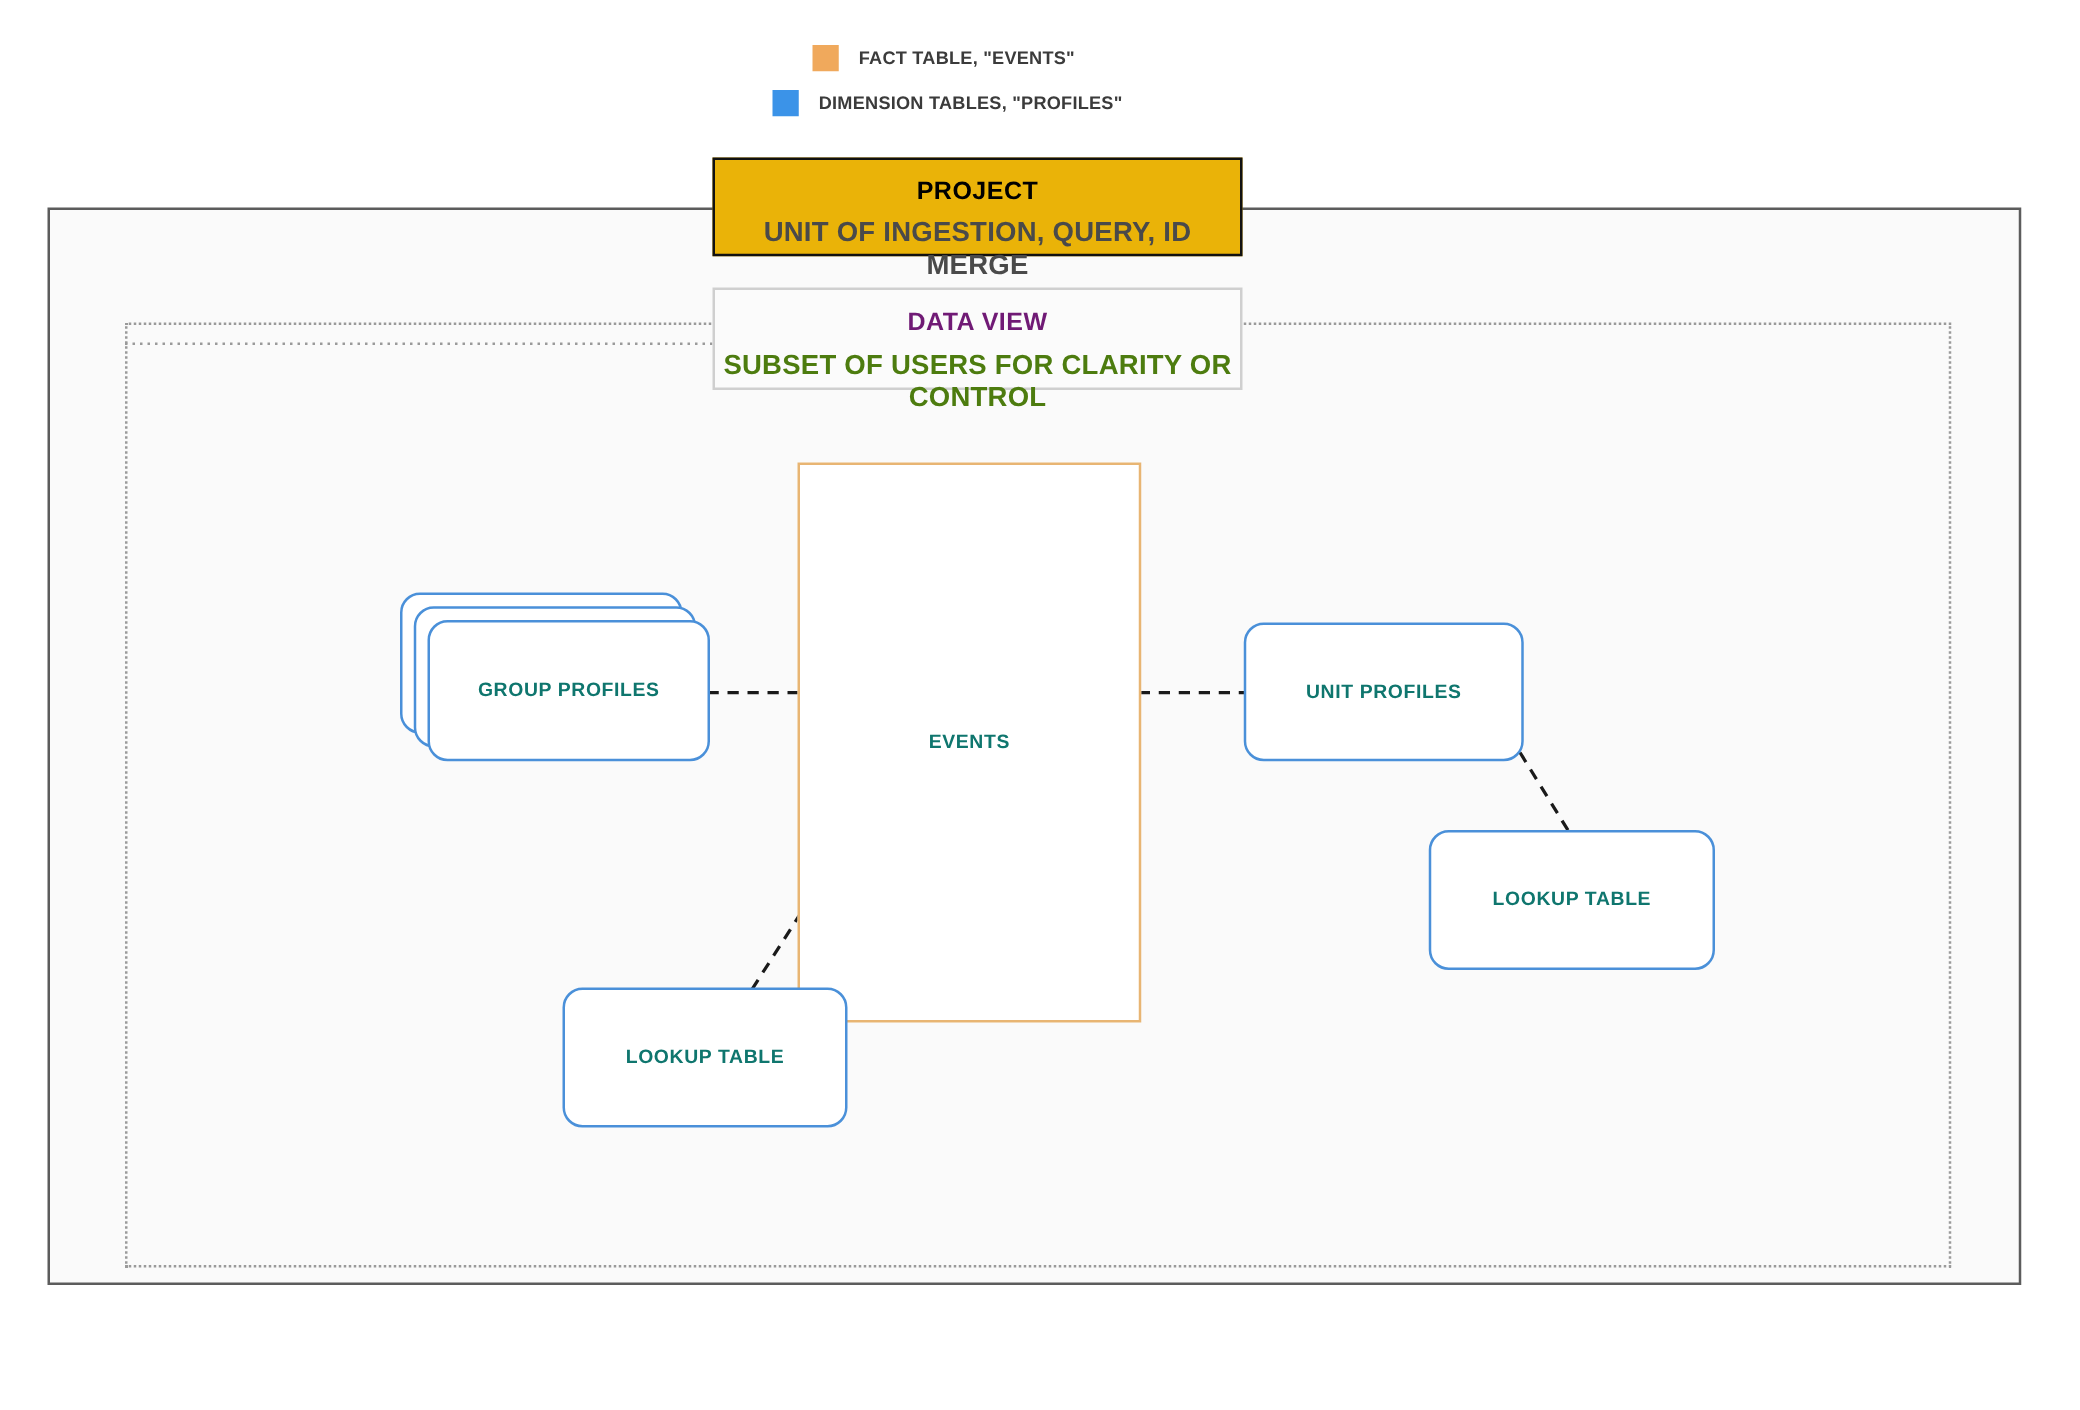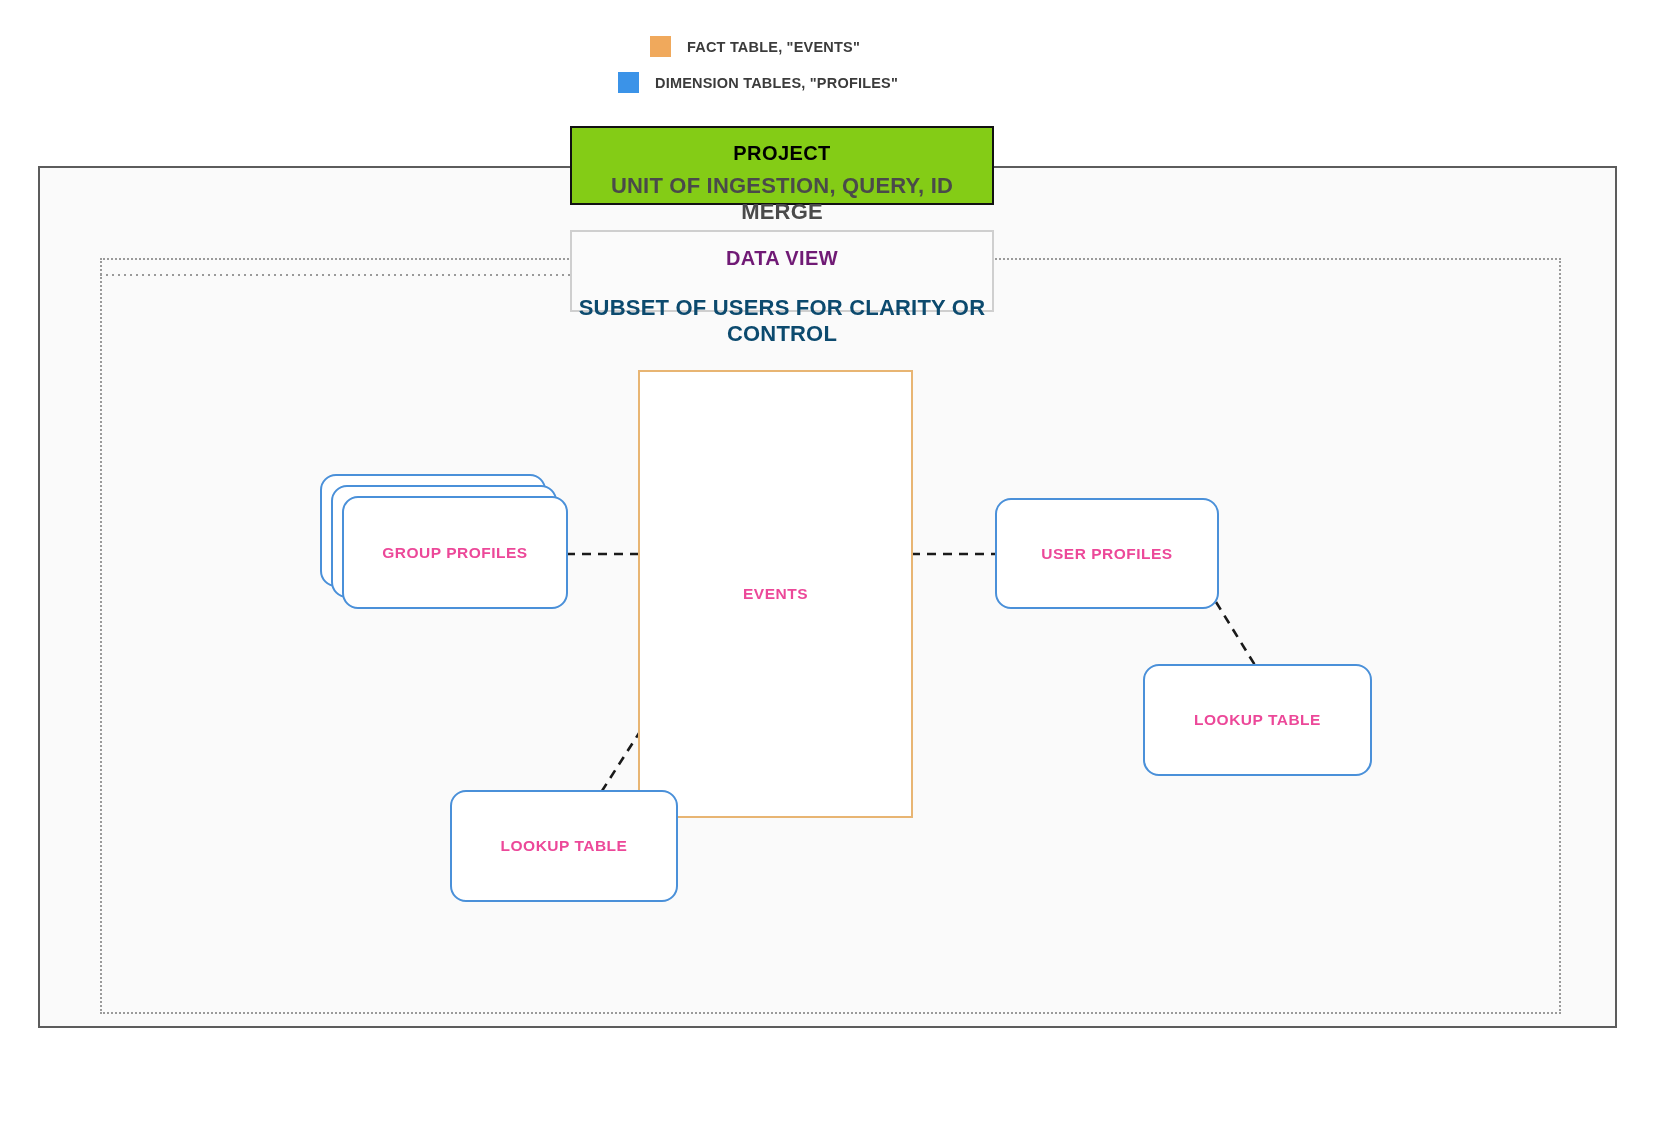--- a/index.html
+++ b/index.html
@@ -62,21 +62,21 @@
     box-sizing: border-box;
     border: 2px dotted #9a9a9a;
     background: transparent;
   }
 
   
   .header-box {
     position: absolute;
     box-sizing: border-box;
     text-align: center;
-    background: #84cc16;
+    background: #eab308;
   }
   .header-title {
     font-size: 20px;
     font-weight: bold;
     letter-spacing: 0.4px;
   }
   .header-sub {
     font-size: 22px;
     font-weight: bold;
     letter-spacing: 0.2px;
@@ -96,21 +96,21 @@
   #dataview-box {
     left: 570px;
     top: 230px;
     width: 424px;
     height: 82px;
     border: 2px solid #cfcfcf;
     background: #fbfbfb;
     padding-top: 15px;
   }
   #dataview-box .header-title { color: #701a75; }
-  #dataview-box .header-sub { color: #0c4a6e; margin-top: 25px; }
+  #dataview-box .header-sub { color: #4d7c0f; margin-top: 9px; }
 
   
   #connectors {
     position: absolute;
     left: 0;
     top: 0;
     width: 1664px;
     height: 1128px;
     pointer-events: none;
   }
@@ -120,21 +120,21 @@
     position: absolute;
     box-sizing: border-box;
     background: #ffffff;
     display: flex;
     align-items: center;
     justify-content: center;
   }
   .entity-label {
     font-size: 15.5px;
     font-weight: bold;
-    color: #ec4899;
+    color: #0f766e;
     letter-spacing: 0.5px;
     text-align: center;
   }
   .profile-box {
     border: 2px solid #4a90d9;
     border-radius: 16px;
   }
 
   #events-box {
     left: 638px;
@@ -237,21 +237,21 @@
 
   <div id="group-profiles-stack">
     <div class="stack-card" id="stack-card-3"></div>
     <div class="stack-card" id="stack-card-2"></div>
     <div class="stack-card" id="stack-card-1">
       <span class="entity-label">GROUP PROFILES</span>
     </div>
   </div>
 
   <div class="entity profile-box" id="user-profiles-box">
-    <span class="entity-label">USER PROFILES</span>
+    <span class="entity-label">UNIT PROFILES</span>
   </div>
 
   <div class="entity profile-box" id="lookup-left-box">
     <span class="entity-label">LOOKUP TABLE</span>
   </div>
 
   <div class="entity profile-box" id="lookup-right-box">
     <span class="entity-label">LOOKUP TABLE</span>
   </div>
 

